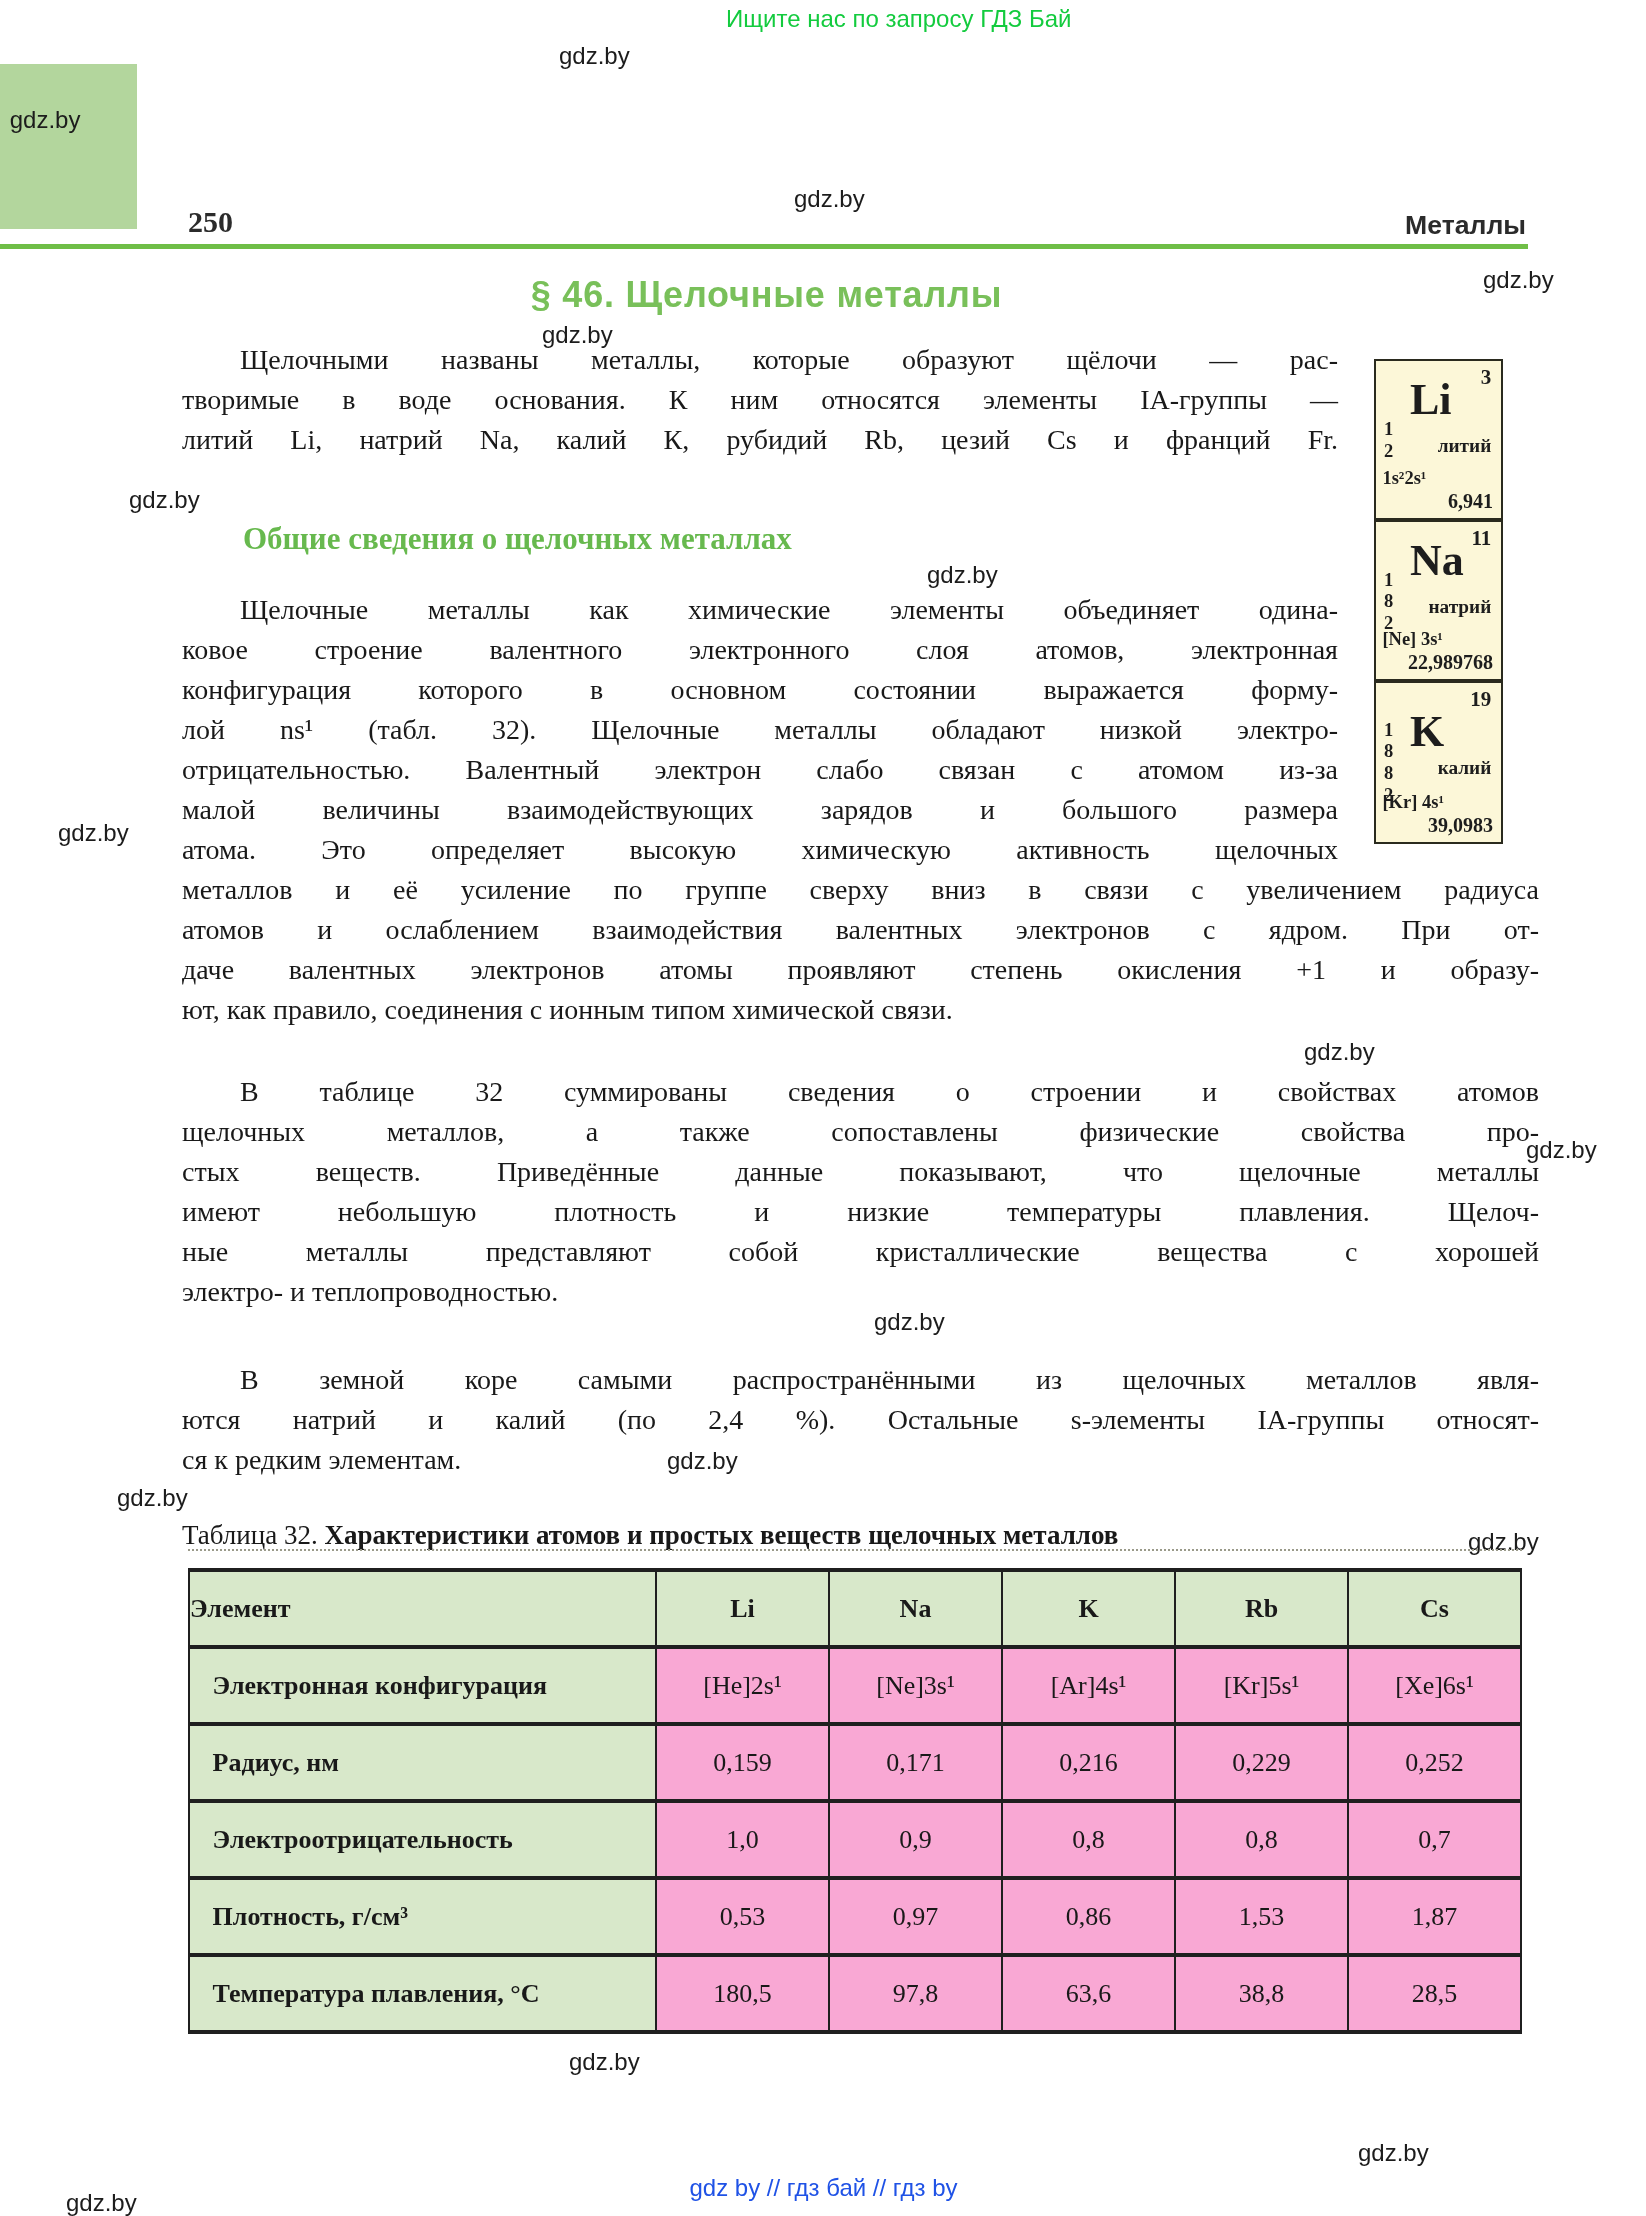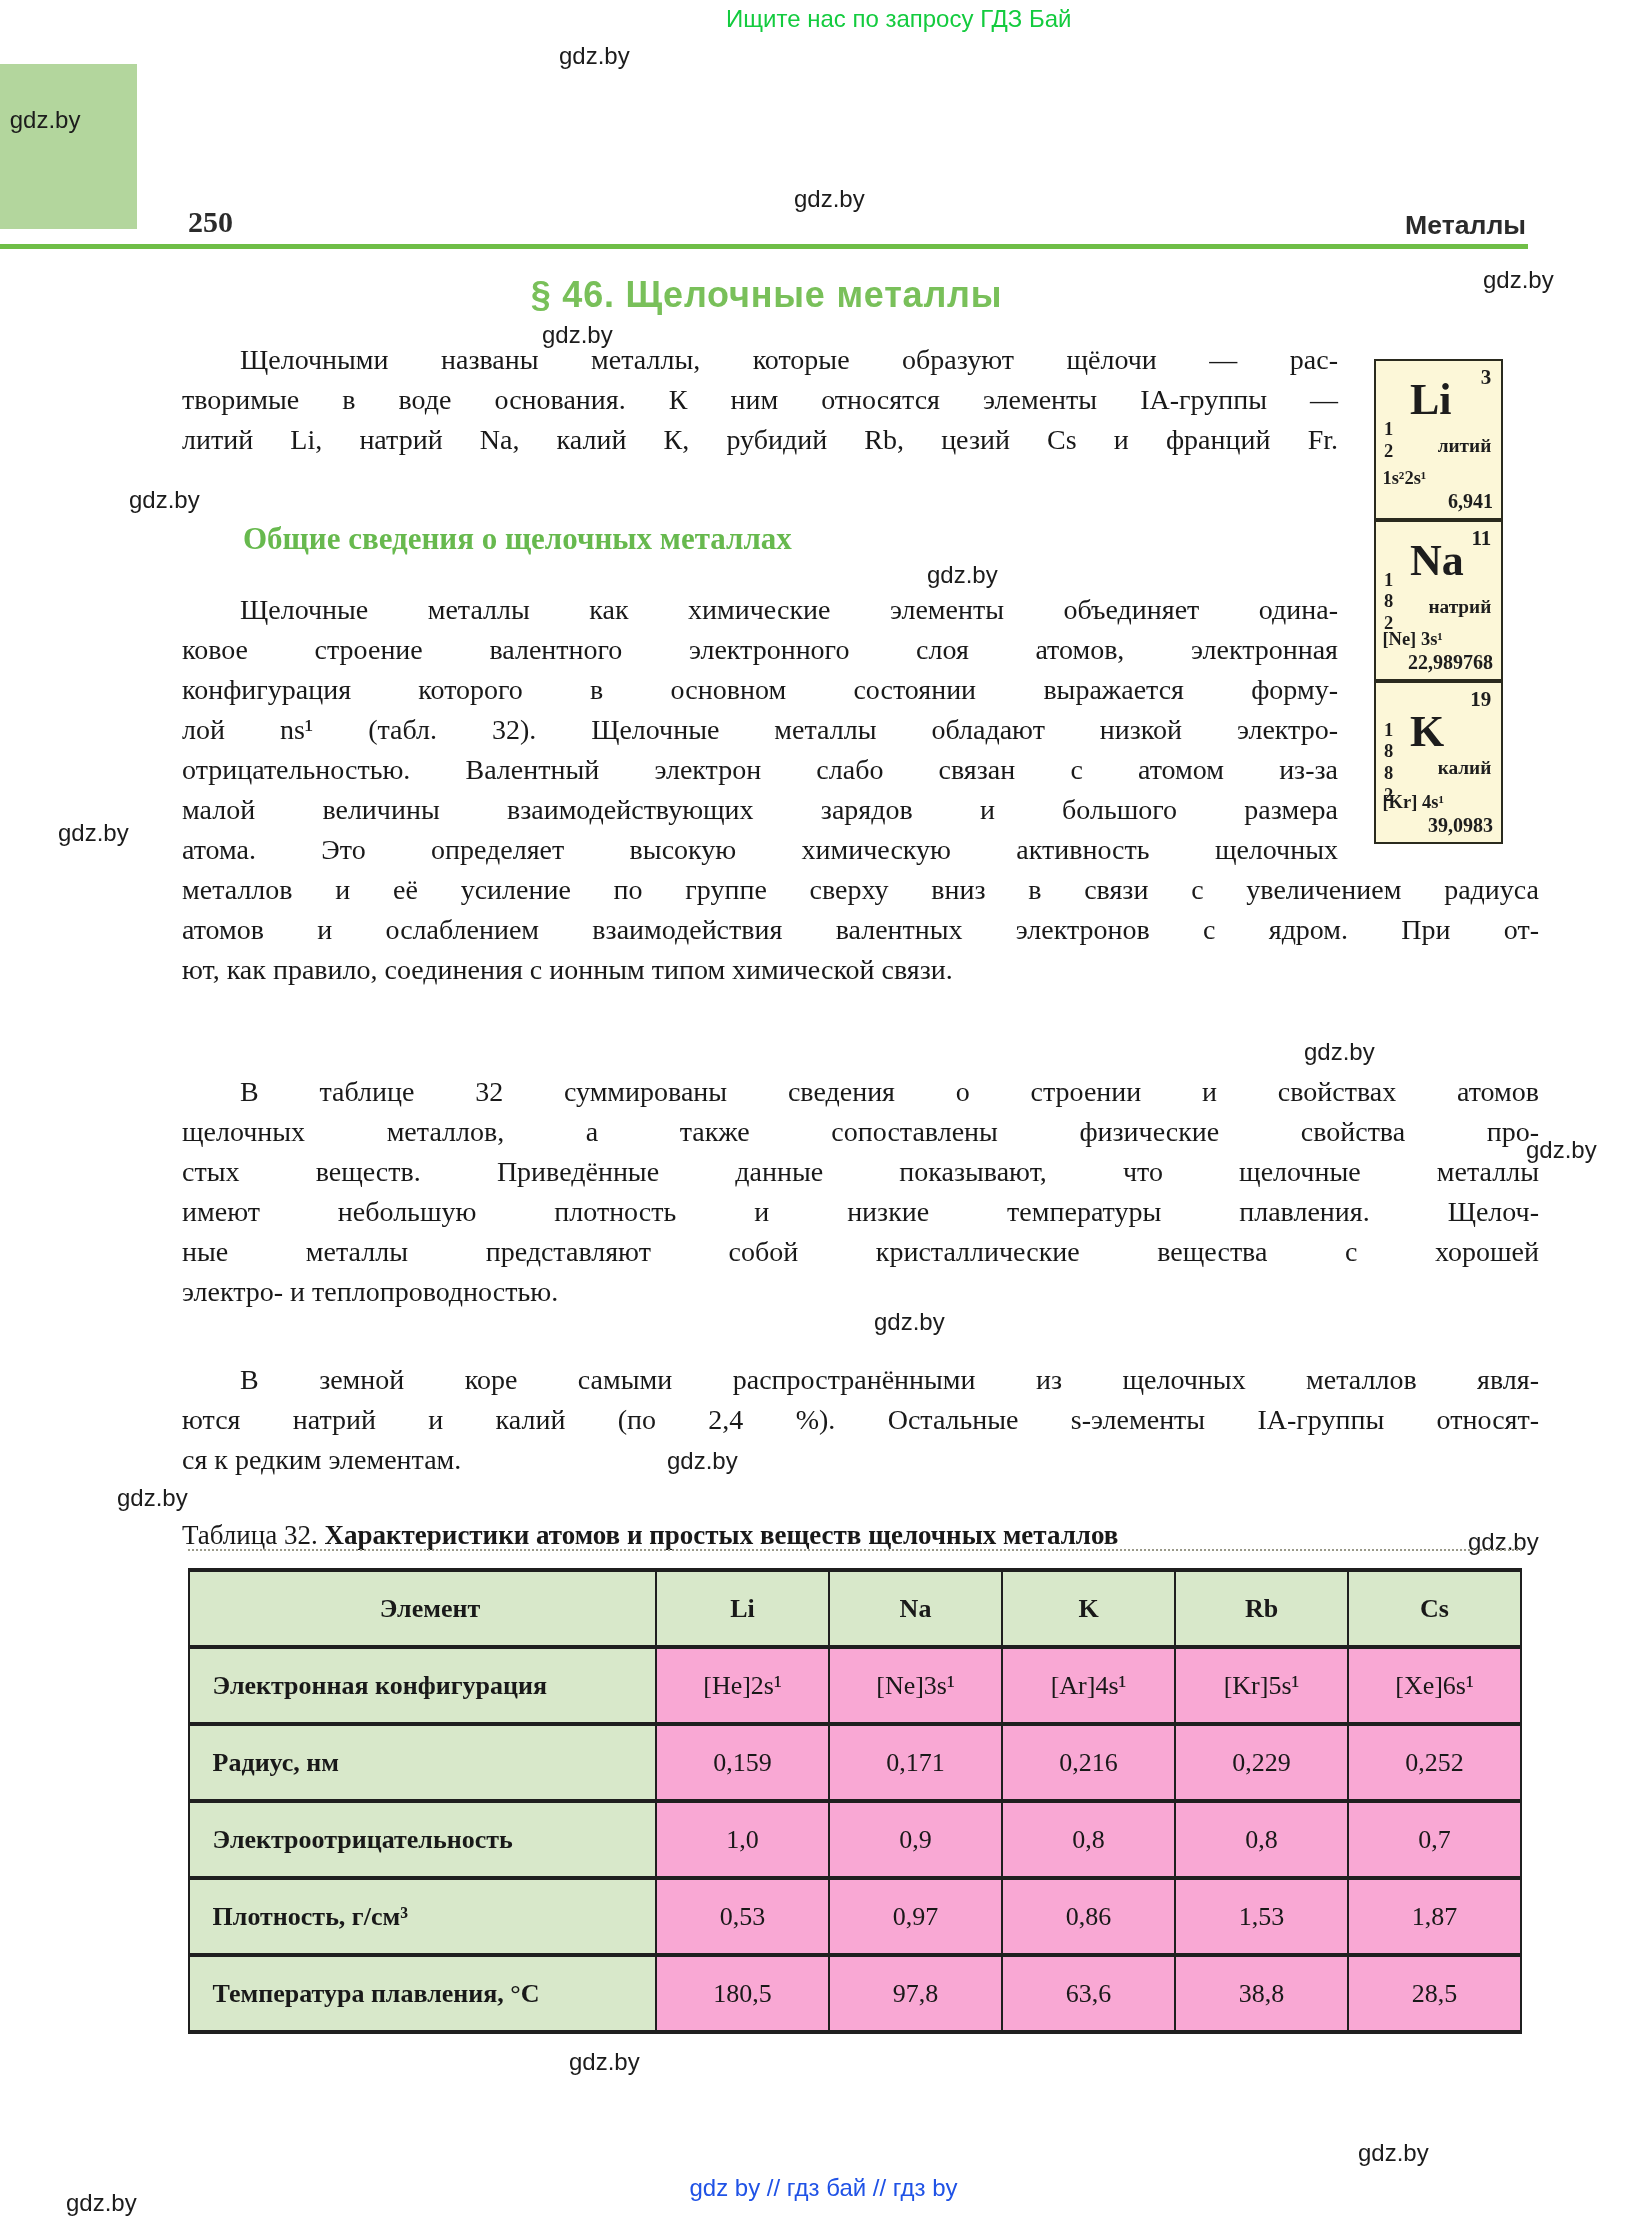--- a/index.html
+++ b/index.html
@@ -107,20 +107,21 @@
   <div class="para" style="top:590px">
     <div class="ln ind">Щелочные металлы как химические элементы объединяет одина-</div>
     <div class="ln">ковое строение валентного электронного слоя атомов, электронная</div>
     <div class="ln">конфигурация которого в основном состоянии выражается форму-</div>
     <div class="ln">лой ns¹ (табл. 32). Щелочные металлы обладают низкой электро-</div>
     <div class="ln">отрицательностью. Валентный электрон слабо связан с атомом из-за</div>
     <div class="ln">малой величины взаимодействующих зарядов и большого размера</div>
     <div class="ln">атома. Это определяет высокую химическую активность щелочных</div>
     <div class="lf">металлов и её усиление по группе сверху вниз в связи с увеличением радиуса</div>
     <div class="lf">атомов и ослаблением взаимодействия валентных электронов с ядром. При от-</div>
+    <div class="lf">даче валентных электронов атомы проявляют степень окисления +1 и образу-</div>
     <div class="le">ют, как правило, соединения с ионным типом химической связи.</div>
   </div>
 
   <div class="para" style="top:1072px">
     <div class="lf ind">В таблице 32 суммированы сведения о строении и свойствах атомов</div>
     <div class="lf">щелочных металлов, а также сопоставлены физические свойства про-</div>
     <div class="lf">стых веществ. Приведённые данные показывают, что щелочные металлы</div>
     <div class="lf">имеют небольшую плотность и низкие температуры плавления. Щелоч-</div>
     <div class="lf">ные металлы представляют собой кристаллические вещества с хорошей</div>
     <div class="le">электро- и теплопроводностью.</div>
@@ -173,21 +174,21 @@
 
   <div class="tbl-caption">
     <span>Таблица 32.</span>
     <b>Характеристики атомов и простых веществ щелочных металлов</b>
   </div>
   <div class="dotted"></div>
 
   <table class="data">
     <tbody>
         <tr>
-      <td class="lab" style="text-align:center;padding-left:16px">Элемент</td>
+      <td class="lab" style="text-align:left;padding-left:0">Элемент</td>
       <td class="hed">Li</td>
       <td class="hed">Na</td>
       <td class="hed">K</td>
       <td class="hed">Rb</td>
       <td class="hed">Cs</td>
     </tr>
     <tr>
       <td class="lab">Электронная конфигурация</td>
       <td class="val">[He]2s¹</td>
       <td class="val">[Ne]3s¹</td>

